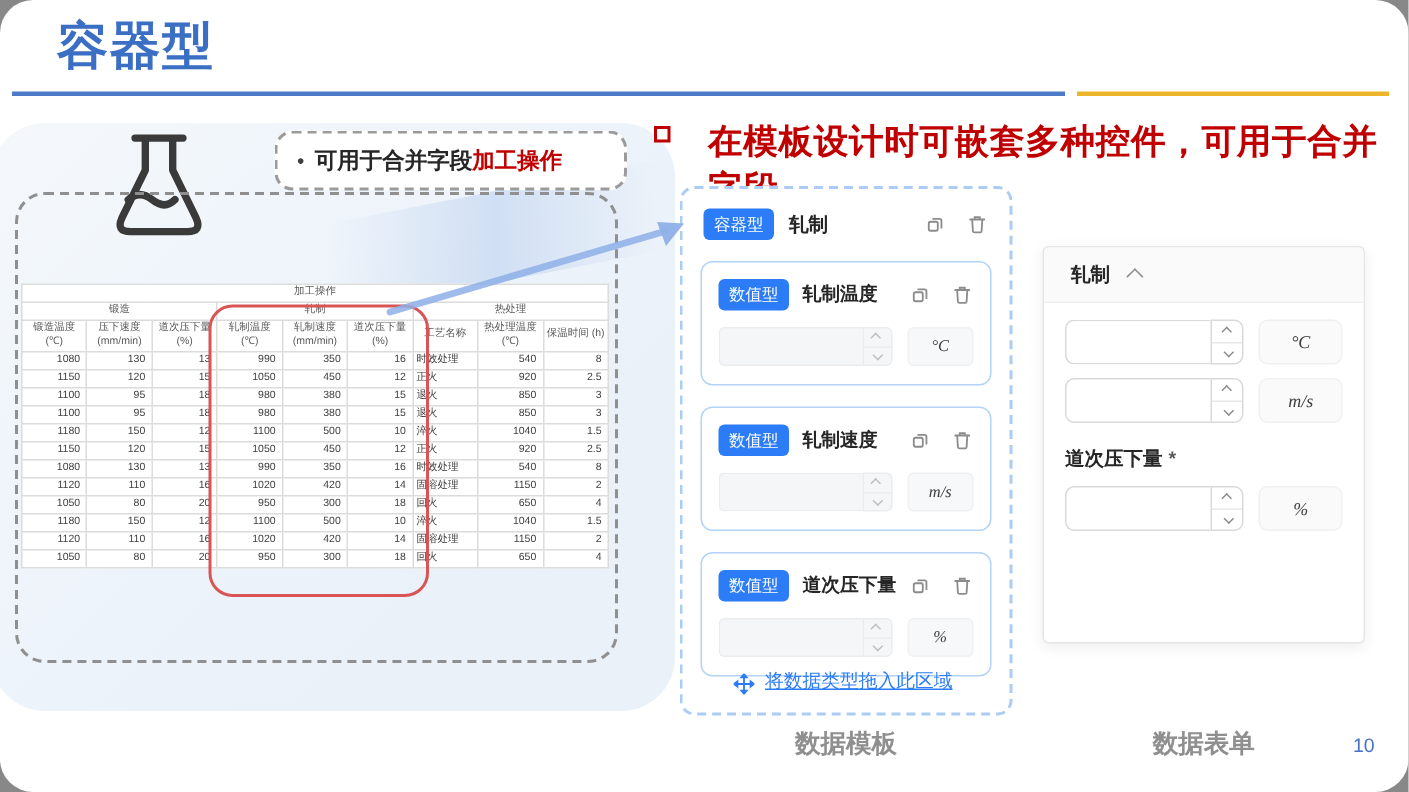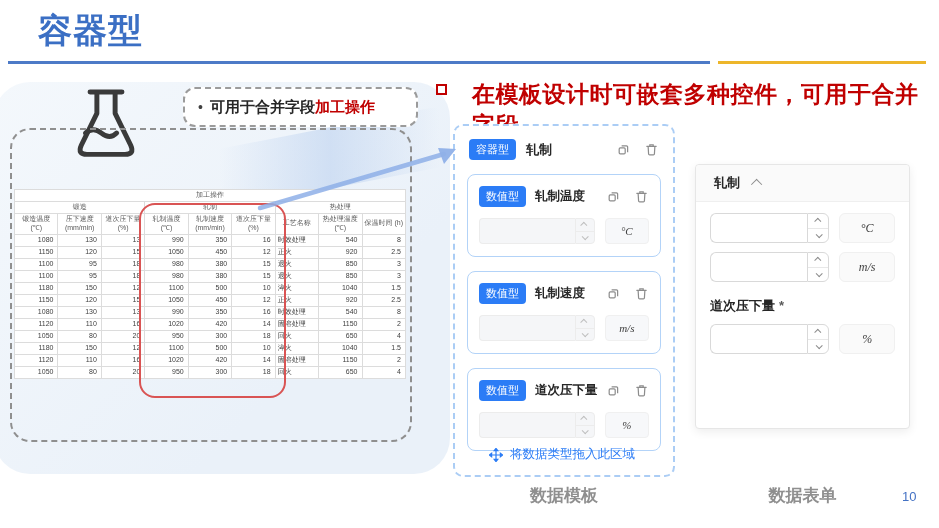--- a/index.html
+++ b/index.html
@@ -1,17 +1,17 @@
 <!DOCTYPE html>
 <html><head>
 <meta charset="utf-8">
 <style>
   * { margin:0; padding:0; box-sizing:border-box; }
   body { background:#888; font-family:"Liberation Sans", sans-serif; }
-  .slide { position:relative; width:939px; height:528px; background:#fff; overflow:hidden; margin:0 auto; }
+  .slide { position:relative; width:939px; height:528px; background:#fff; overflow:hidden; margin:0 auto;border-radius:22px; }
 
   
   .bg-blob { position:absolute; left:-6px; top:82px; width:456px; height:392px;
     border-radius:36px; background:linear-gradient(135deg,#f4f8fc 0%,#eaf1f9 70%); }
   .bg-streak { position:absolute; left:195px; top:128px; width:270px; height:60px;
     background:linear-gradient(100deg,rgba(255,255,255,0) 10%,rgba(173,199,236,.45) 50%,rgba(255,255,255,0) 90%);
     transform:rotate(-11deg); border-radius:30px; }
 
   .page-title { position:absolute; left:38px; top:8px; font-size:34px; font-weight:bold;
     color:#3b6fc4; letter-spacing:1px; }
@@ -70,21 +70,21 @@
     display:flex; flex-direction:column; background:#f5f6f8; }
   .g-spin .sp { flex:1; display:flex; align-items:center; justify-content:center; }
   .g-spin .sp + .sp { border-top:1px solid #ececec; }
   .chev { width:5px; height:5px; border-left:1.3px solid #bfbfbf; border-top:1.3px solid #bfbfbf; }
   .chev.up { transform:rotate(45deg) translateY(1px); }
   .chev.dn { transform:rotate(225deg) translateY(1px); }
   .unit-box { margin-left:10px; width:46px; height:26px; background:#f7f8fa; border:1px solid #f0f0f0;
     border-radius:4px; display:flex; align-items:center; justify-content:center;
     font-family:"Liberation Serif", serif; font-style:italic; font-size:11px; color:#404040; }
   .drop-hint { position:absolute; left:0; right:4px; bottom:12px; display:flex; gap:7px;
-    align-items:center; justify-content:center; color:#2b7cf6; font-size:12.5px; }
+    align-items:flex-end; justify-content:center; color:#2b7cf6; font-size:12.5px;text-decoration:underline; }
 
   
   .form-panel { position:absolute; left:695px; top:164px; width:215px; height:265px; background:#fff;
     border:1px solid #e6e6e6; border-radius:4px; box-shadow:0 3px 10px rgba(0,0,0,.07); z-index:2; }
   .form-head { height:37px; background:#fafafa; border-bottom:1px solid #efefef;
     border-radius:4px 4px 0 0; display:flex; align-items:center; padding:0 18px; }
   .form-head .f-title { font-size:13px; font-weight:bold; color:#262626; }
   .form-head .chev-up { width:8px; height:8px; border-left:1.6px solid #8c8c8c; border-top:1.6px solid #8c8c8c;
     transform:rotate(45deg) translateY(2px); margin-left:14px; }
   .form-body { padding:2px 14px 0 14px; }

